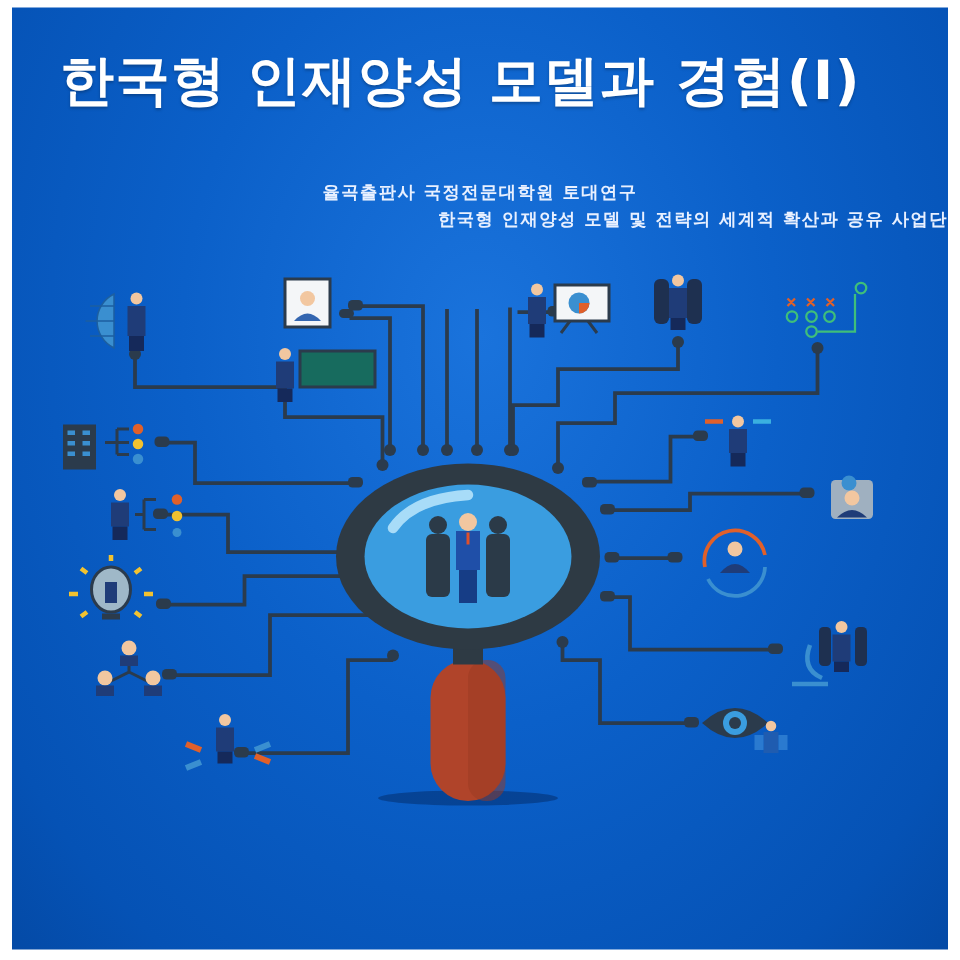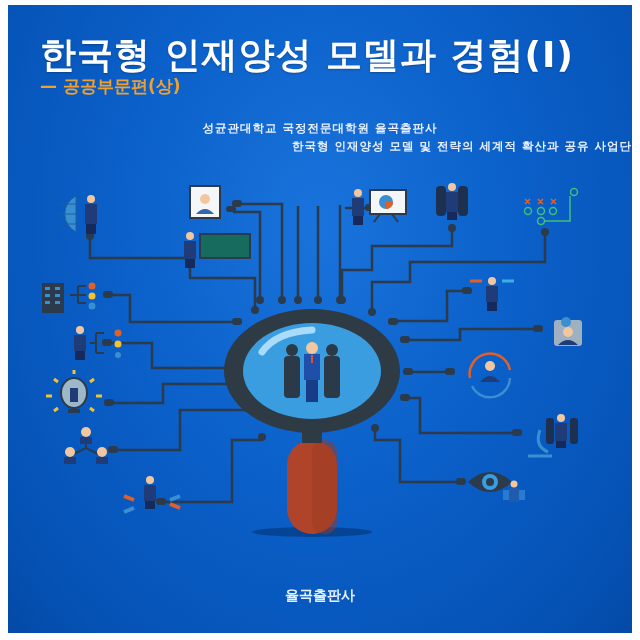--- a/index.html
+++ b/index.html
@@ -26,22 +26,21 @@
   .publisher {
     position:absolute; left:0; width:624px; top:582px; text-align:center; color:#e8f2ff; font-weight:bold; font-size:14px;
   }
   svg.art { position:absolute; left:0; top:0; }
 </style>
 </head>
 <body>
 
 <div class="cover">
   <div class="title">한국형 인재양성 모델과 경험(I)</div>
-  <div class="subtitle">— 공공부문편(상)</div>
-  <div class="author1">성균관대학교 국정전문대학원 율곡출판사</div>
+  <div class="author1">율곡출판사 국정전문대학원 토대연구</div>
   <div class="author2">한국형 인재양성 모델 및 전략의 세계적 확산과 공유 사업단</div>
 
   <svg class="art" width="624" height="628" viewBox="8 5 624 628">
     <g fill="none" stroke="#2b3b4c" stroke-width="2.5">
 
       <path d="M90 238 V258 H190 V278 H255 V310"></path>
       <path d="M233 212 H260 V300"></path>
       <path d="M235 204 H282 V228 H282 V300"></path>
       <path d="M298 206 V300"></path>
       <path d="M318 206 V300"></path>
@@ -258,14 +257,13 @@
         <circle cx="332" cy="350" r="6" fill="#2b3a48"></circle>
         <rect x="324" y="356" width="16" height="42" rx="4" fill="#2b3a48"></rect>
         <circle cx="312" cy="348" r="6" fill="#f2c7a0"></circle>
         <rect x="304" y="354" width="16" height="26" fill="#1f4fa8"></rect>
         <rect x="306" y="380" width="12" height="22" fill="#163d86"></rect>
         <path d="M312 355 v8" stroke="#e0502a" stroke-width="2"></path>
       </g>
     </g>
   </svg>
 
-  <div class="publisher">율곡출판사</div>
 </div>
 
 </body></html>

